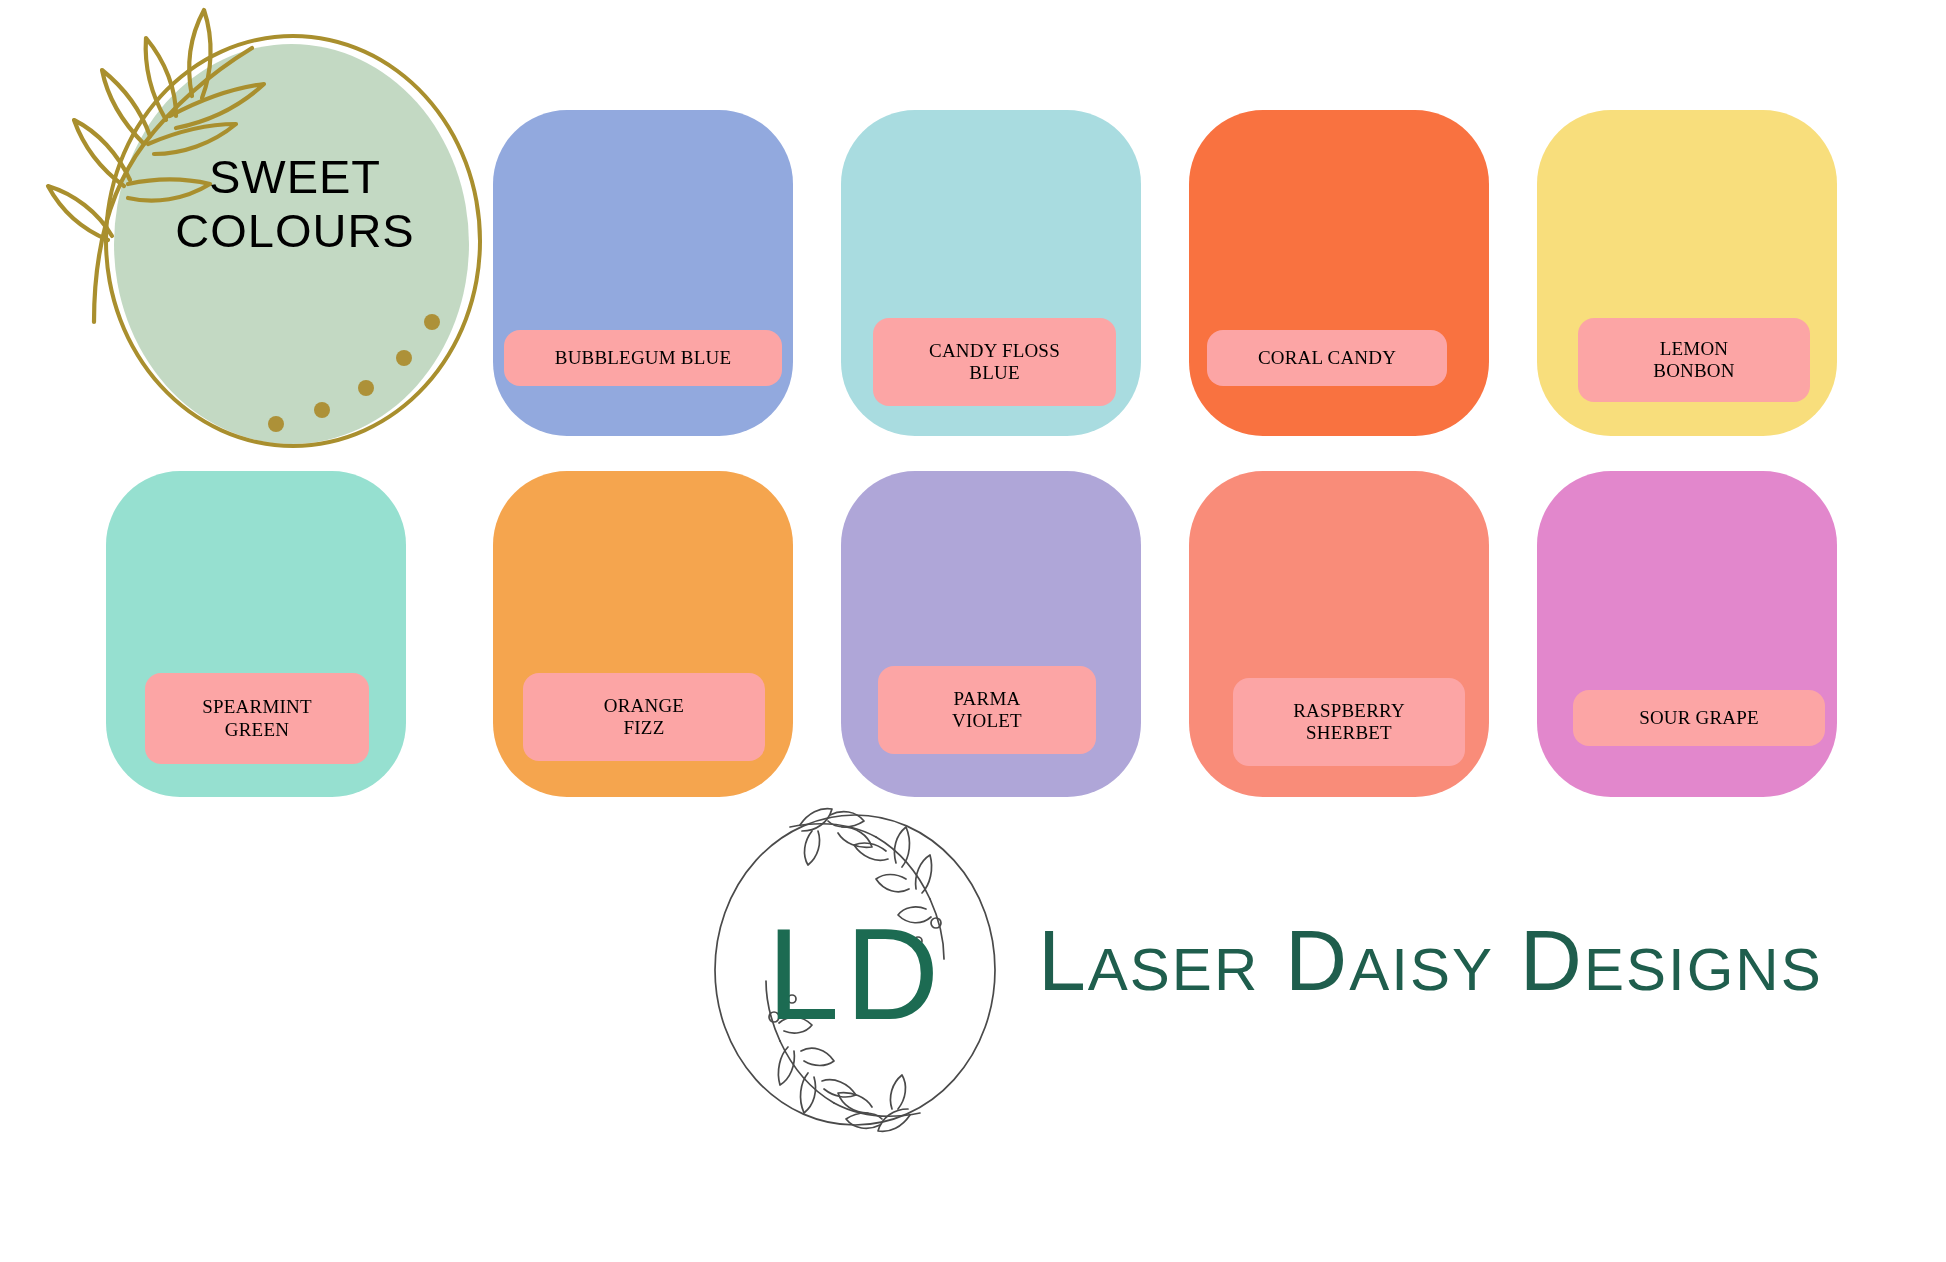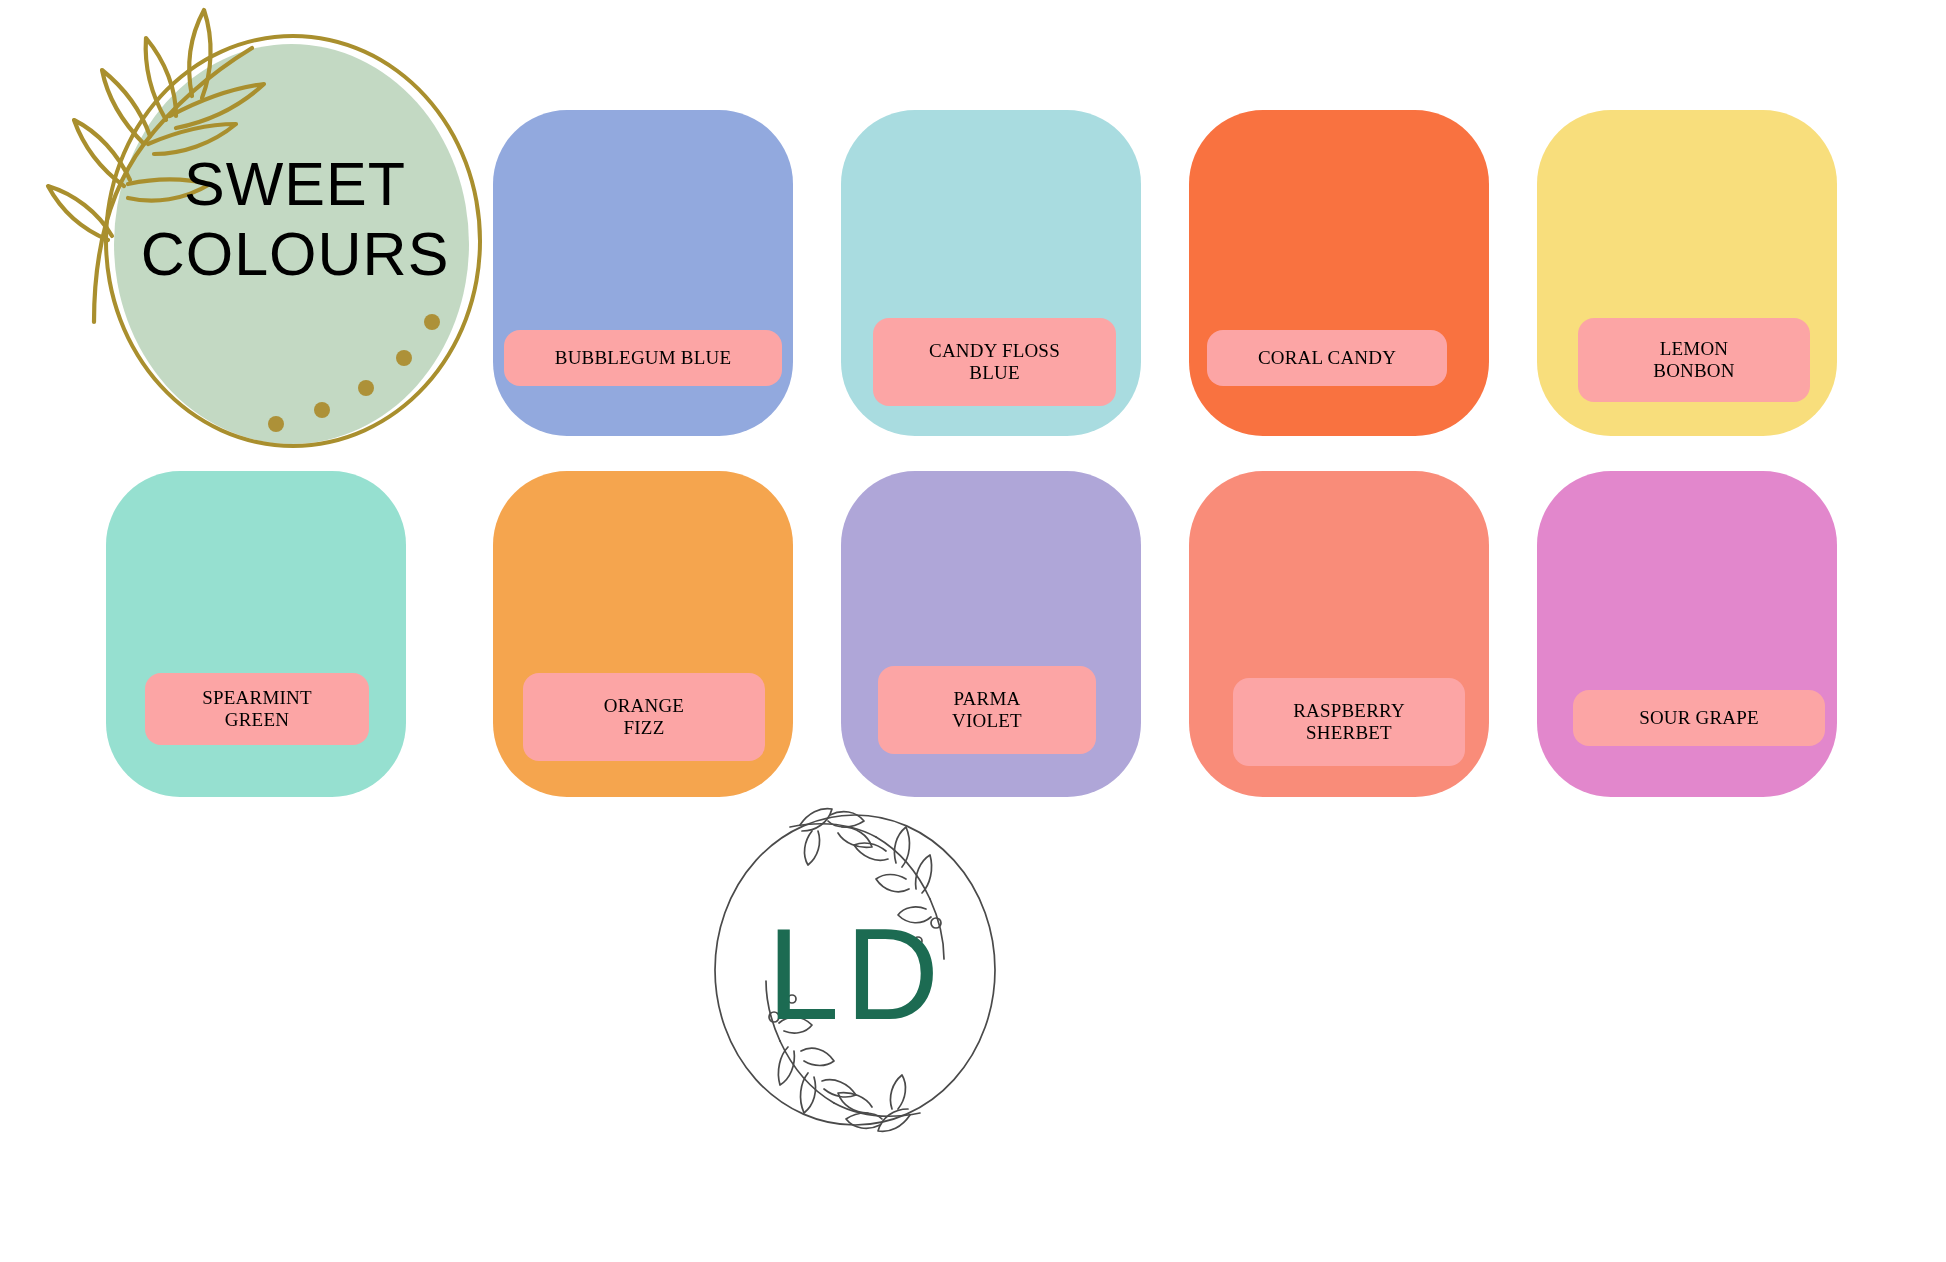--- a/index.html
+++ b/index.html
@@ -58,21 +58,21 @@
     width: 220px;
     height: 130px;
     pointer-events: none;
   }
   #title-text {
     position: absolute;
     left: 88px;
     top: 128px;
     width: 310px;
     text-align: center;
-    font-size: 61px;
+    font-size: 47px;
     line-height: 1.14;
     letter-spacing: 1px;
     color: #000000;
     font-family: "Liberation Sans", sans-serif;
     font-weight: 400;
   }
 
   
   .swatch {
     position: absolute;
@@ -181,21 +181,21 @@
     <div class="swatch-label" style="left: 504px; top: 330px; width: 278px; height: 56px; display: flex; align-items: center; justify-content: center;">BUBBLEGUM BLUE</div>
     <div class="swatch" style="left: 841px; top: 110px; background: rgb(169, 220, 224);"></div>
     <div class="swatch-label" style="left: 873px; top: 318px; width: 243px; height: 88px; display: flex; align-items: center; justify-content: center;">CANDY FLOSS
 BLUE</div>
     <div class="swatch" style="left: 1189px; top: 110px; background: rgb(249, 114, 64);"></div>
     <div class="swatch-label" style="left: 1207px; top: 330px; width: 240px; height: 56px; display: flex; align-items: center; justify-content: center;">CORAL CANDY</div>
     <div class="swatch" style="left: 1537px; top: 110px; background: rgb(248, 222, 124);"></div>
     <div class="swatch-label" style="left: 1578px; top: 318px; width: 232px; height: 84px; display: flex; align-items: center; justify-content: center;">LEMON
 BONBON</div>
     <div class="swatch" style="left: 106px; top: 471px; background: rgb(150, 224, 208);"></div>
-    <div class="swatch-label" style="left: 145px; top: 673px; width: 224px; height: 72px; display: flex; align-items: center; justify-content: center;">SPEARMINT
+    <div class="swatch-label" style="left: 145px; top: 673px; width: 224px; height: 91px; display: flex; align-items: center; justify-content: center;">SPEARMINT
 GREEN</div>
     <div class="swatch" style="left: 493px; top: 471px; background: rgb(245, 165, 78);"></div>
     <div class="swatch-label" style="left: 523px; top: 673px; width: 242px; height: 88px; display: flex; align-items: center; justify-content: center;">ORANGE
 FIZZ</div>
     <div class="swatch" style="left: 841px; top: 471px; background: rgb(175, 166, 216);"></div>
     <div class="swatch-label" style="left: 878px; top: 666px; width: 218px; height: 88px; display: flex; align-items: center; justify-content: center;">PARMA
 VIOLET</div>
     <div class="swatch" style="left: 1189px; top: 471px; background: rgb(249, 140, 121);"></div>
     <div class="swatch-label" style="left: 1233px; top: 678px; width: 232px; height: 88px; display: flex; align-items: center; justify-content: center; text-align: center;">RASPBERRY
 SHERBET</div>
@@ -236,13 +236,14 @@
       <path d="M114 256 C 124 262, 136 262, 144 256 C 136 244, 122 240, 111 246"></path>
       <path d="M104 246 C 106 260, 100 274, 90 280 C 86 266, 90 250, 98 242"></path>
       <path d="M94 226 C 104 230, 116 228, 122 220 C 112 210, 98 210, 89 218"></path>
       <circle cx="84" cy="212" r="5"></circle>
       <circle cx="102" cy="194" r="4"></circle>
     </g>
   </svg>
 
   <div id="logo-monogram">LD</div>
 
+  <div id="logo-wordmark">Laser Daisy Designs</div>
 </div>
 
 </body></html>

